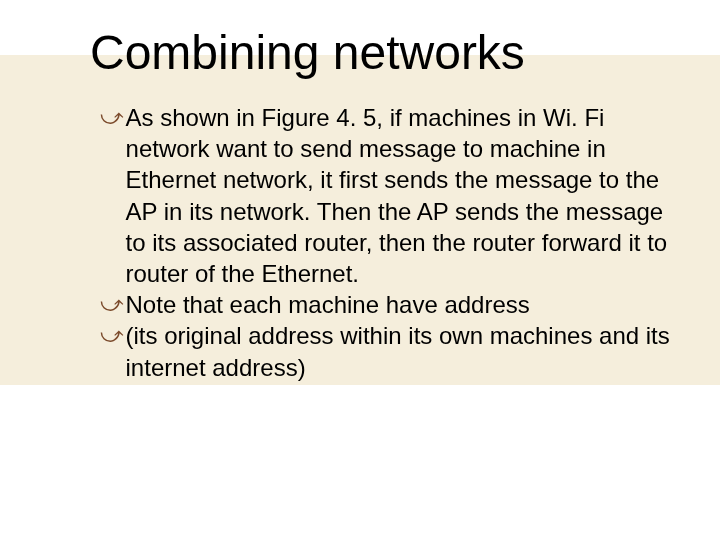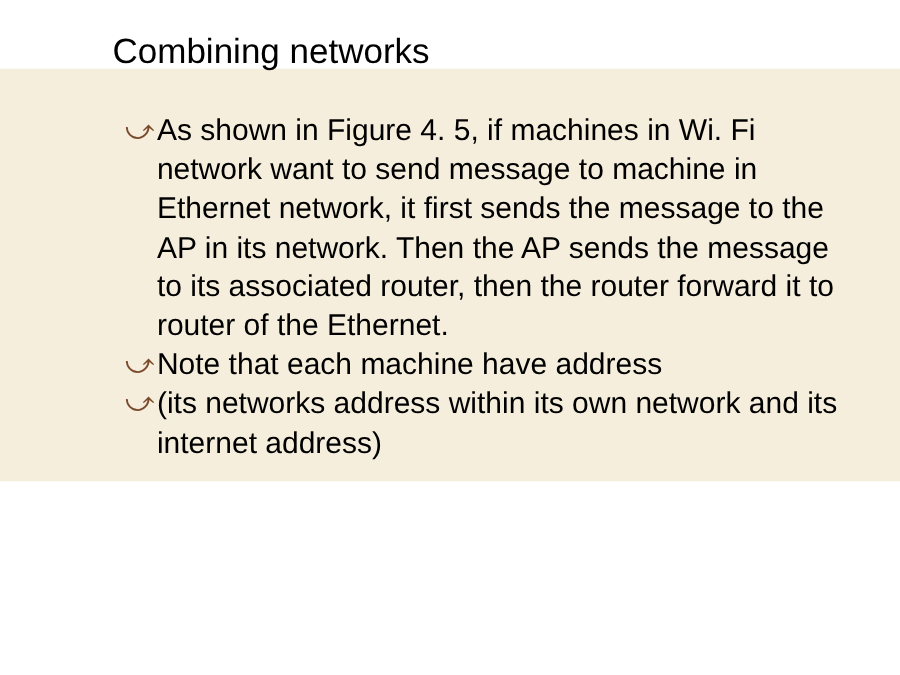--- a/index.html
+++ b/index.html
@@ -25,23 +25,23 @@
     height: 330px;
     background: #F5EEDC;
     z-index: 0;
   }
   .content {
     position: relative;
     z-index: 1;
     padding: 25px 50px 0 100px;
   }
   .title {
-    font-size: 28px;
+    font-size: 48px;
     color: #000;
-    margin: 0 0 32px -10px;
+    margin: 0 0 22px -10px;
     font-weight: normal;
     letter-spacing: 0px;
   }
   .bullet-item {
     display: flex;
     align-items: flex-start;
     font-size: 24px;
     line-height: 1.3;
     color: #000;
     margin-bottom: 0px;
@@ -70,16 +70,16 @@
       <span class="bullet-text">As shown in Figure 4. 5, if machines in Wi. Fi network want to send message to machine in Ethernet network, it first sends the message to the AP in its network. Then the AP sends the message to its associated router, then the router forward it to router of the Ethernet.</span>
     </div>
 
     <div class="bullet-item">
       <span class="bullet-glyph">⤻</span>
       <span class="bullet-text">Note that each machine have address</span>
     </div>
 
     <div class="bullet-item">
       <span class="bullet-glyph">⤻</span>
-      <span class="bullet-text">(its networks address within its own network and its internet address)</span>
+      <span class="bullet-text">(its original address within its own machines and its internet address)</span>
     </div>
   </div>
 </div>
 
 </body></html>

